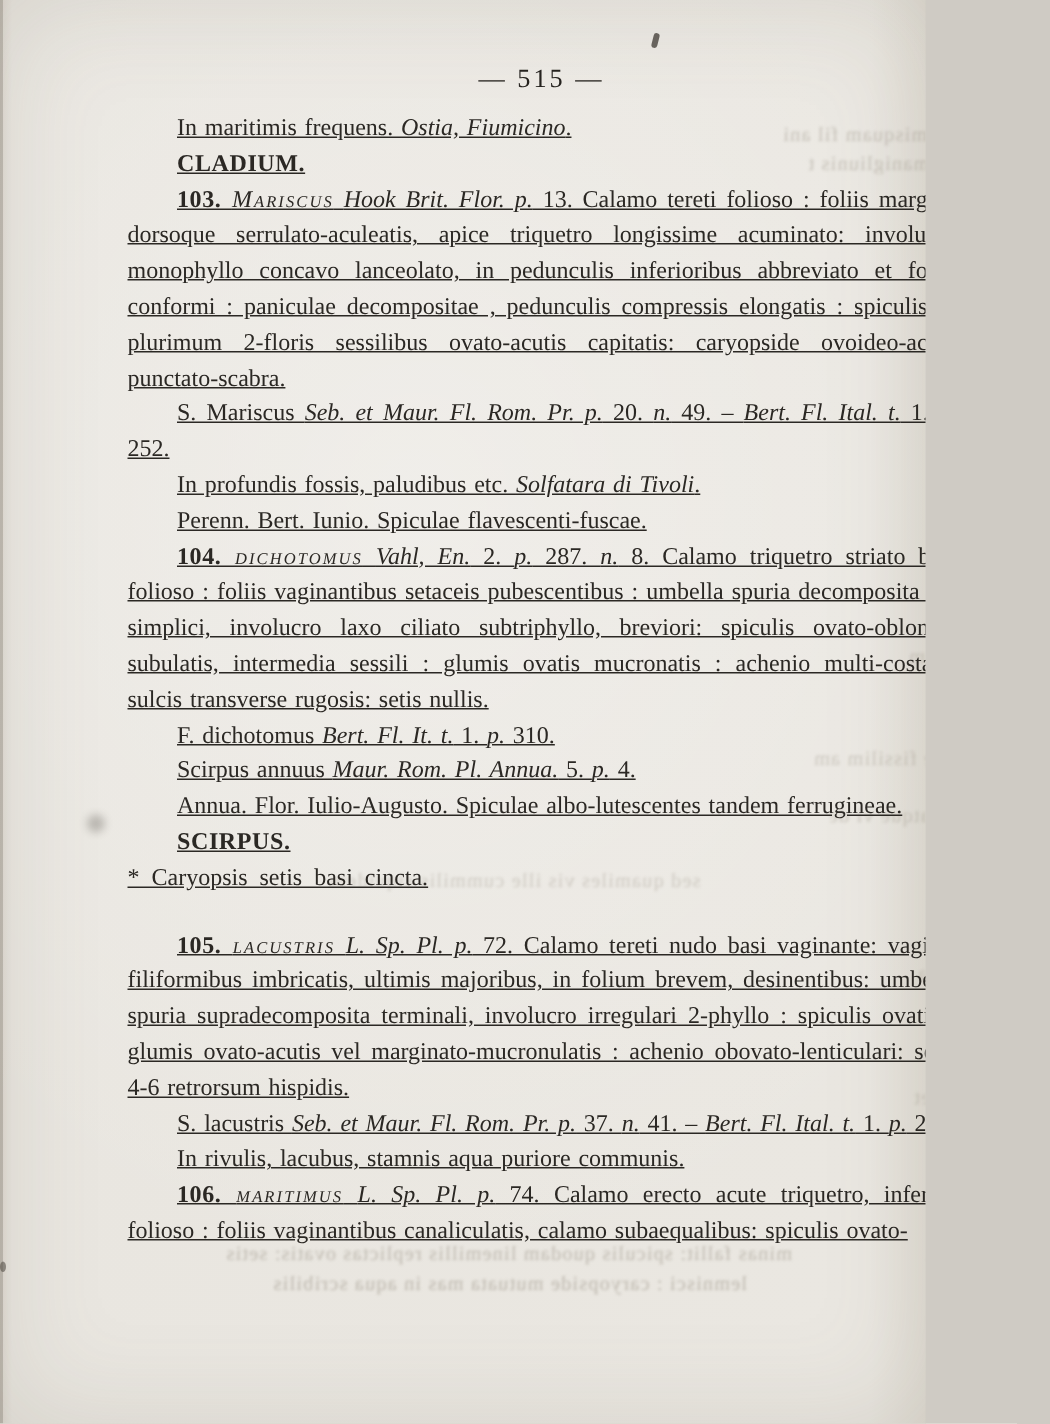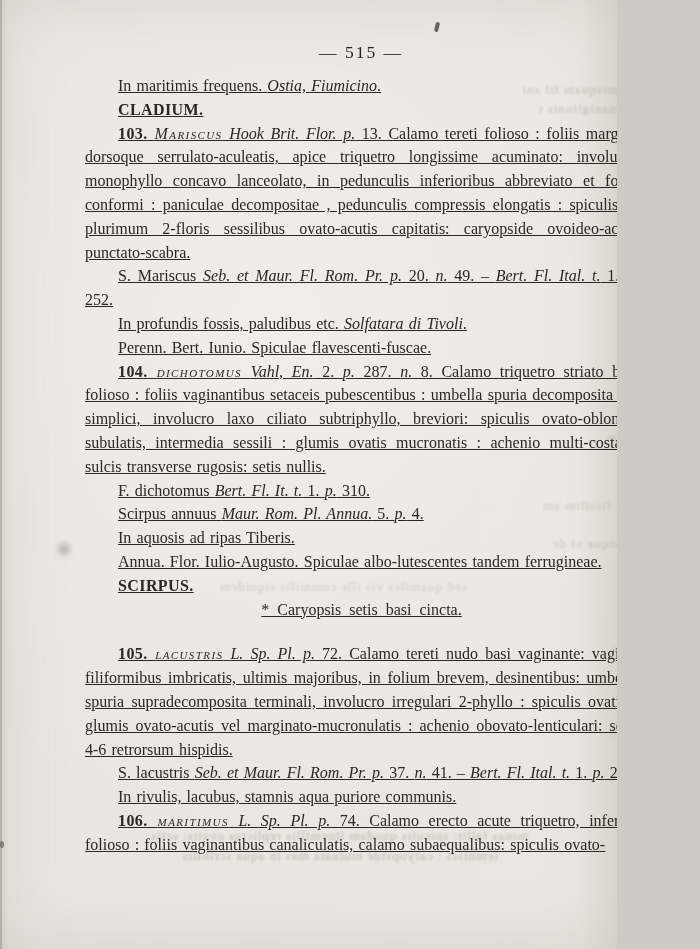--- a/index.html
+++ b/index.html
@@ -20,21 +20,21 @@
   }
   .page-number{
     position:absolute;top:42px;left:85px;width:552px;
     text-align:center;font-size:17.5px;letter-spacing:2px;color:#26231f;
   }
   .text-column{
     position:absolute;top:74px;left:85px;width:553px;
     font-size:16px;line-height:23.8px;word-spacing:1.2px;
   }
   .para{margin:0;text-indent:33px;text-align:justify;text-decoration:underline;}
-  .para.center{text-align:center;text-indent:0;word-spacing:4px;}
+  .para.center{text-align:left;text-indent:0;word-spacing:4px;}
   .para.gap{margin-top:21px;}
   .run{}
   .run-i{font-style:italic;}
   .run-b{font-weight:bold;letter-spacing:.4px;}
   .run-sc{font-style:italic;font-variant:small-caps;letter-spacing:1.4px;}
 
   
   .bleed{
     position:absolute;color:#a19a8e;opacity:.5;
     transform:scaleX(-1);filter:blur(1.1px);
@@ -91,21 +91,20 @@
   <div class="text-column">
       <p class="para "><span class="run">In maritimis frequens. </span><span class="run-i">Ostia, Fiumicino</span><span class="run">.</span></p>
       <p class="para "><span class="run-b">CLADIUM.</span></p>
       <p class="para "><span class="run-b">103. </span><span class="run-sc">Mariscus</span><span class="run"> </span><span class="run-i">Hook Brit. Flor. p.</span><span class="run"> 13. Calamo tereti folioso : foliis margine dorsoque serrulato-aculeatis, apice triquetro longissime acuminato: involucro monophyllo concavo lanceolato, in pedunculis inferioribus abbreviato et foliis conformi : paniculae decompositae , pedunculis compressis elongatis : spiculis ut plurimum 2-floris sessilibus ovato-acutis capitatis: caryopside ovoideo-acuta punctato-scabra.</span></p>
       <p class="para "><span class="run">S. Mariscus </span><span class="run-i">Seb. et Maur. Fl. Rom. Pr. p.</span><span class="run"> 20. </span><span class="run-i">n.</span><span class="run"> 49. – </span><span class="run-i">Bert. Fl. Ital. t.</span><span class="run"> 1. </span><span class="run-i">p.</span><span class="run"> 252.</span></p>
       <p class="para "><span class="run">In profundis fossis, paludibus etc. </span><span class="run-i">Solfatara di Tivoli</span><span class="run">.</span></p>
       <p class="para "><span class="run">Perenn. Bert. Iunio. Spiculae flavescenti-fuscae.</span></p>
       <p class="para "><span class="run-b">104. </span><span class="run-sc">dichotomus</span><span class="run"> </span><span class="run-i">Vahl, En.</span><span class="run"> 2. </span><span class="run-i">p.</span><span class="run"> 287. </span><span class="run-i">n.</span><span class="run"> 8. Calamo triquetro striato basi folioso : foliis vaginantibus setaceis pubescentibus : umbella spuria decomposita vel simplici, involucro laxo ciliato subtriphyllo, breviori: spiculis ovato-oblongis subulatis, intermedia sessili : glumis ovatis mucronatis : achenio multi-costato, sulcis transverse rugosis: setis nullis.</span></p>
       <p class="para "><span class="run">F. dichotomus </span><span class="run-i">Bert. Fl. It. t.</span><span class="run"> 1. </span><span class="run-i">p.</span><span class="run"> 310.</span></p>
       <p class="para "><span class="run">Scirpus annuus </span><span class="run-i">Maur. Rom. Pl. Annua.</span><span class="run"> 5. </span><span class="run-i">p.</span><span class="run"> 4.</span></p>
-      <p class="para "><span class="run">In aquosis ad ripas Tiberis.</span></p>
       <p class="para "><span class="run">Annua. Flor. Iulio-Augusto. Spiculae albo-lutescentes tandem ferrugineae.</span></p>
       <p class="para "><span class="run-b">SCIRPUS.</span></p>
       <p class="para center"><span class="run">* Caryopsis setis basi cincta.</span></p>
       <p class="para gap"><span class="run-b">105. </span><span class="run-sc">lacustris</span><span class="run"> </span><span class="run-i">L. Sp. Pl. p.</span><span class="run"> 72. Calamo tereti nudo basi vaginante: vaginis filiformibus imbricatis, ultimis majoribus, in folium brevem, desinentibus: umbella spuria supradecomposita terminali, involucro irregulari 2-phyllo : spiculis ovatis : glumis ovato-acutis vel marginato-mucronulatis : achenio obovato-lenticulari: setis 4-6 retrorsum hispidis.</span></p>
       <p class="para "><span class="run">S. lacustris </span><span class="run-i">Seb. et Maur. Fl. Rom. Pr. p.</span><span class="run"> 37. </span><span class="run-i">n.</span><span class="run"> 41. – </span><span class="run-i">Bert. Fl. Ital. t.</span><span class="run"> 1. </span><span class="run-i">p.</span><span class="run"> 280.</span></p>
       <p class="para "><span class="run">In rivulis, lacubus, stamnis aqua puriore communis.</span></p>
       <p class="para "><span class="run-b">106. </span><span class="run-sc">maritimus</span><span class="run"> </span><span class="run-i">L. Sp. Pl. p.</span><span class="run"> 74. Calamo erecto acute triquetro, inferius folioso : foliis vaginantibus canaliculatis, calamo subaequalibus: spiculis ovato-</span></p>
     </div>
 
 </div>

